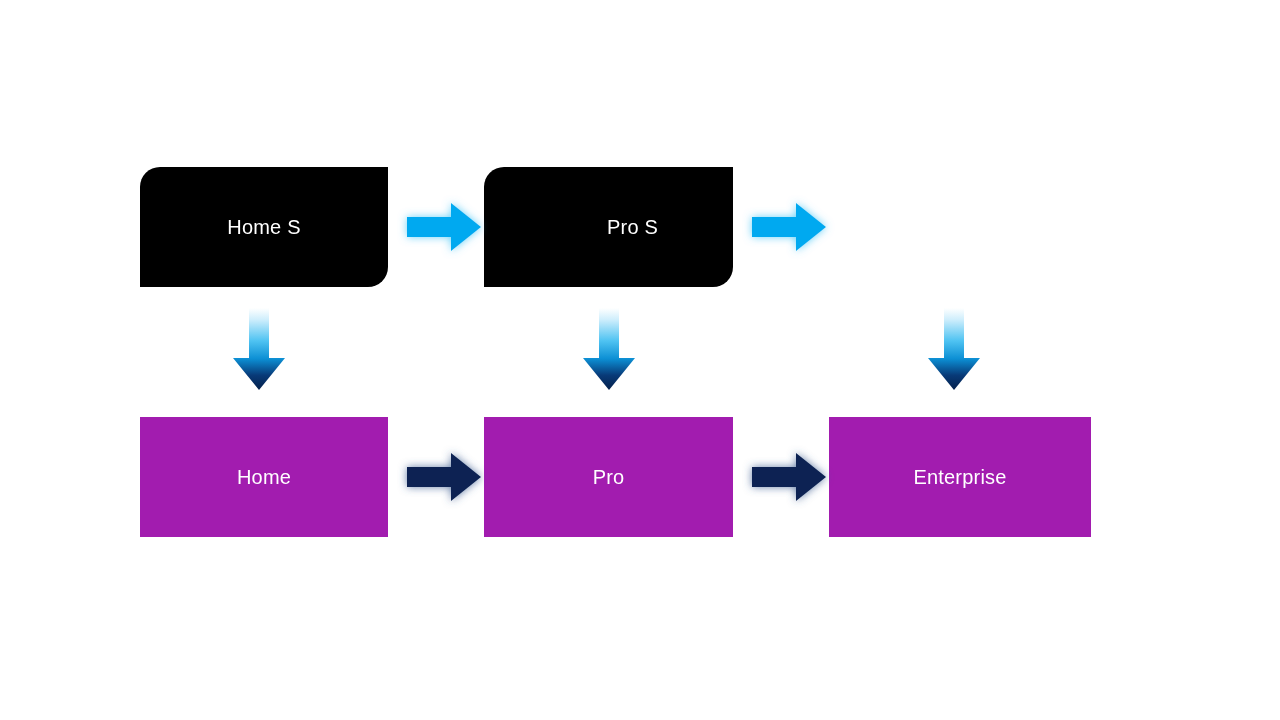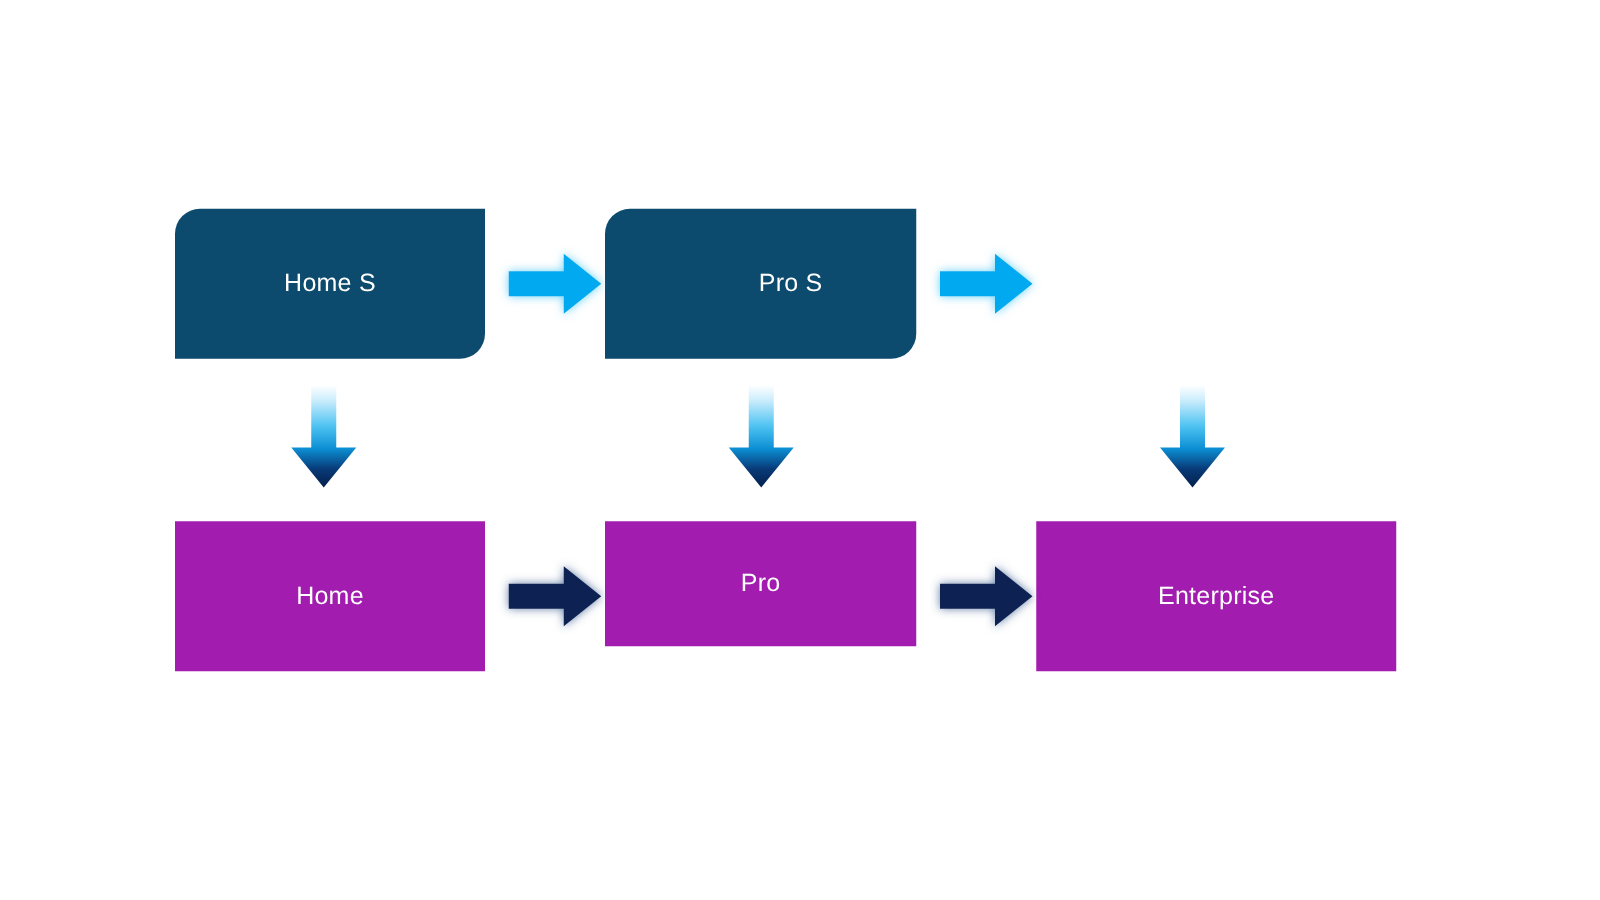--- a/index.html
+++ b/index.html
@@ -33,21 +33,21 @@
     font-size: 20px;
     font-weight: 400;
     letter-spacing: 0.2px;
     line-height: 1.2;
     white-space: nowrap;
     user-select: none;
   }
 
   
   .node--light {
-    background: #0c4a6e;
+    background: #000000;
     border-radius: 20px 0 20px 0;
   }
 
   
   .node--dark {
     background: #a21caf;
     border-radius: 0;
   }
 
   .node-label {
@@ -64,22 +64,22 @@
     overflow: visible;
   }
 
   
   #node-home-s      { left: 140px; top: 167px; width: 248px; height: 120px; }
   #node-pro-s       { left: 484px; top: 167px; width: 249px; height: 120px; padding-left: 48px; }
   #node-ent-s       { left: 829px; top: 167px; width: 249px; height: 120px; }
 
   
   #node-home        { left: 140px; top: 417px; width: 248px; height: 120px; }
-  #node-pro         { left: 484px; top: 417px; width: 249px; height: 100px; }
-  #node-ent         { left: 829px; top: 417px; width: 288px; height: 120px; align-items: center; }
+  #node-pro         { left: 484px; top: 417px; width: 249px; height: 120px; }
+  #node-ent         { left: 829px; top: 417px; width: 262px; height: 120px; align-items: center; }
 
   
   #arrow-h-1 { left: 403px; top: 196px; width: 82px; height: 62px; }
   #arrow-h-2 { left: 748px; top: 196px; width: 82px; height: 62px; }
   
   #arrow-h-3 { left: 403px; top: 446px; width: 82px; height: 62px; }
   #arrow-h-4 { left: 748px; top: 446px; width: 82px; height: 62px; }
 
   
   #arrow-v-1 { left: 228px; top: 306px; width: 62px; height: 86px; }

